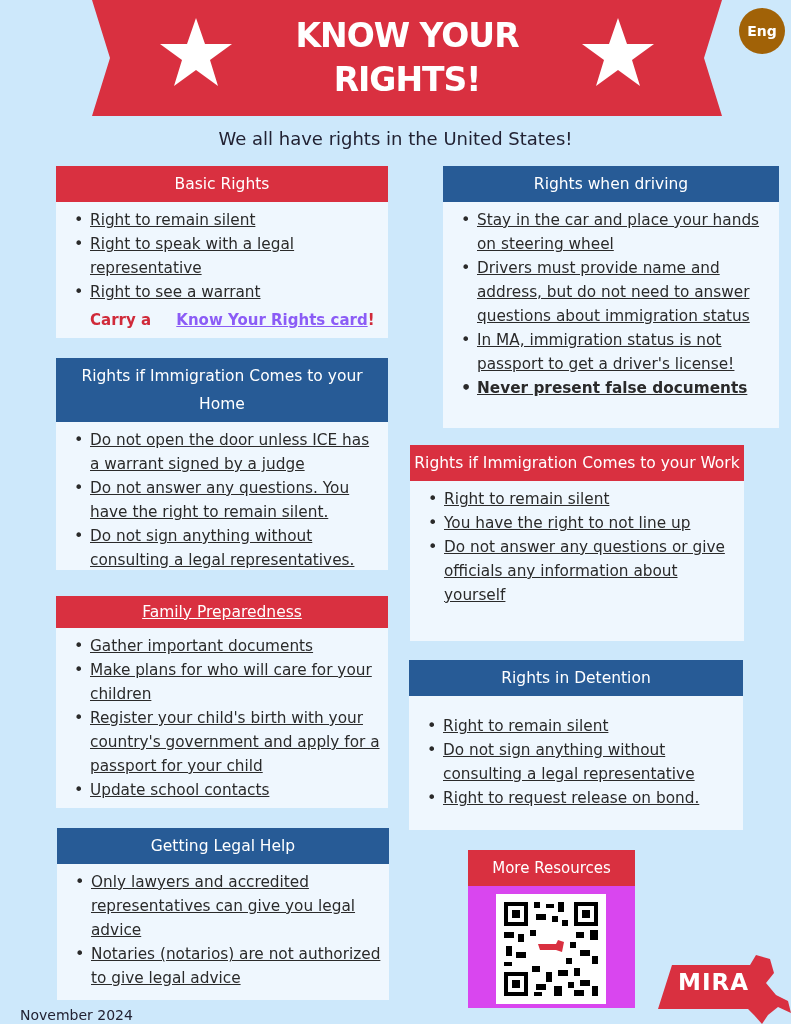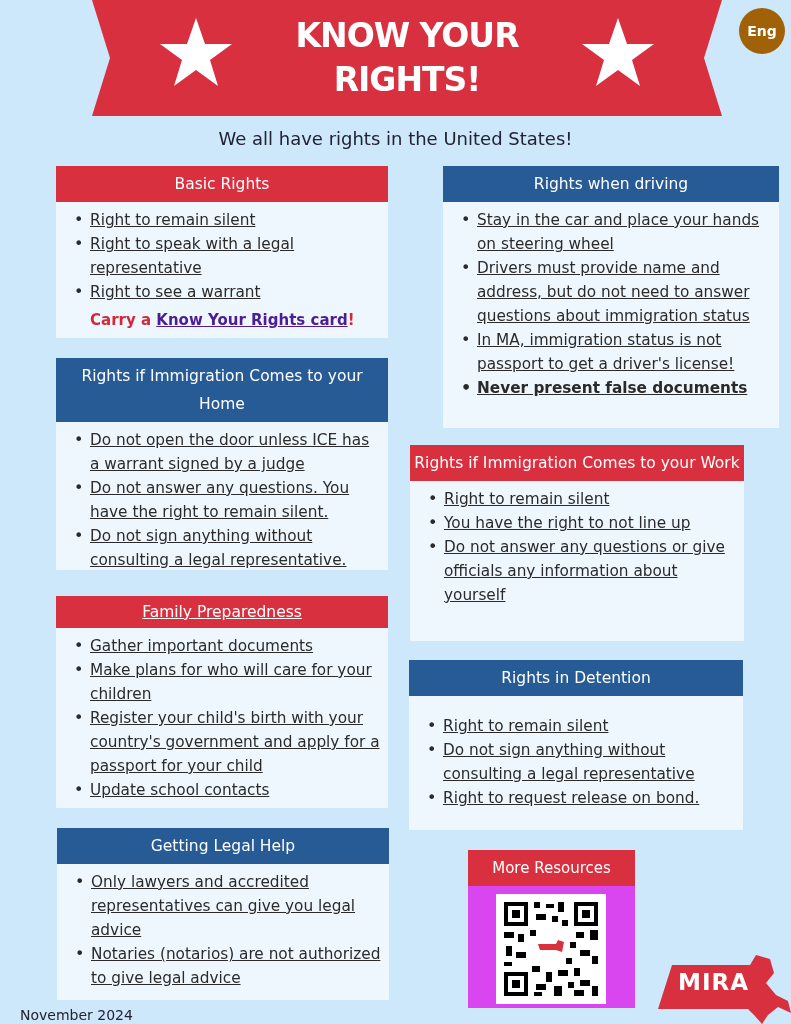--- a/index.html
+++ b/index.html
@@ -17,21 +17,21 @@
   .subtitle { position: absolute; left: 0; width: 791px; top: 128px; text-align: center; font-size: 18px; color: #223; }
 
   .card { position: absolute; background: #eff7fe; }
   .card-header { color: #fff; text-align: center; font-size: 15.5px; line-height: 28px; padding: 4px 4px; }
   .red { background: #d93040; }
   .blue { background: #275b96; }
   .card ul { list-style: none; padding: 6px 8px 4px 16px; text-decoration: underline; }
   .card li { position: relative; padding-left: 18px; font-size: 15.3px; line-height: 24px; color: #2a2a2a; }
   .card li::before { content: "•"; position: absolute; left: 2px; top: 0; font-size: 16px; }
   .note { color: #d02a3a; font-weight: bold; font-size: 15px; line-height: 24px; padding-left: 34px; padding-bottom: 4px; }
-  .note a { color: #4c1d95; text-decoration: underline; }
+  .note a { color: #8b5cf6; text-decoration: underline; margin-left: 20px; }
   .u { text-decoration: underline; }
   .b { font-weight: bold; }
   .hdr-link { text-decoration: underline; }
 
   .qr-card { position: absolute; left: 468px; top: 850px; width: 167px; height: 158px; background: #d946ef; }
   .qr-card .card-header { font-size: 15px; line-height: 26px; padding: 5px 4px; }
   .qr { position: absolute; left: 28px; top: 44px; width: 110px; height: 110px; background: #fff; }
 
   .mira { position: absolute; left: 658px; top: 955px; width: 133px; height: 69px; }
   .mira-text { position: absolute; left: 20px; top: 14px; color: #fff; font-weight: bold; font-size: 23px; letter-spacing: 1px; }
@@ -75,21 +75,21 @@
     <li class="u">In MA, immigration status is not passport to get a driver's license!</li>
     <li class="b">Never present false documents</li>
   </ul>
 </div>
 
 <div class="card" style="left:56px; top:358px; width:332px; height:212px;">
   <div class="card-header blue">Rights if Immigration Comes to your Home</div>
   <ul>
     <li>Do not open the door unless ICE has a warrant signed by a judge</li>
     <li>Do not answer any questions. You have the right to remain silent.</li>
-    <li>Do not sign anything without consulting a legal representative.</li>
+    <li>Do not sign anything without consulting a legal representatives.</li>
   </ul>
 </div>
 
 <div class="card" style="left:410px; top:445px; width:334px; height:196px;">
   <div class="card-header red">Rights if Immigration Comes to your Work</div>
   <ul>
     <li>Right to remain silent</li>
     <li>You have the right to not line up</li>
     <li>Do not answer any questions or give officials any information about yourself</li>
   </ul>

